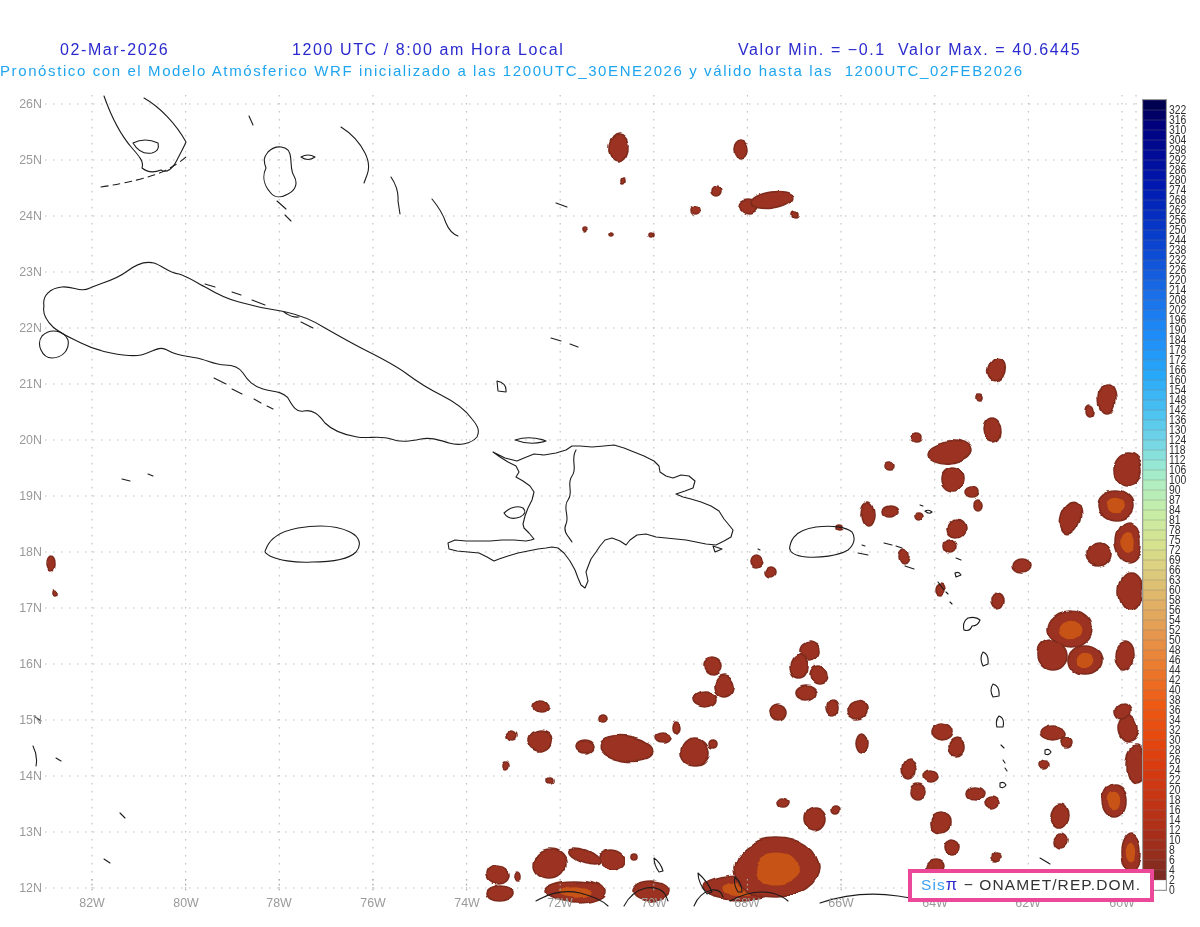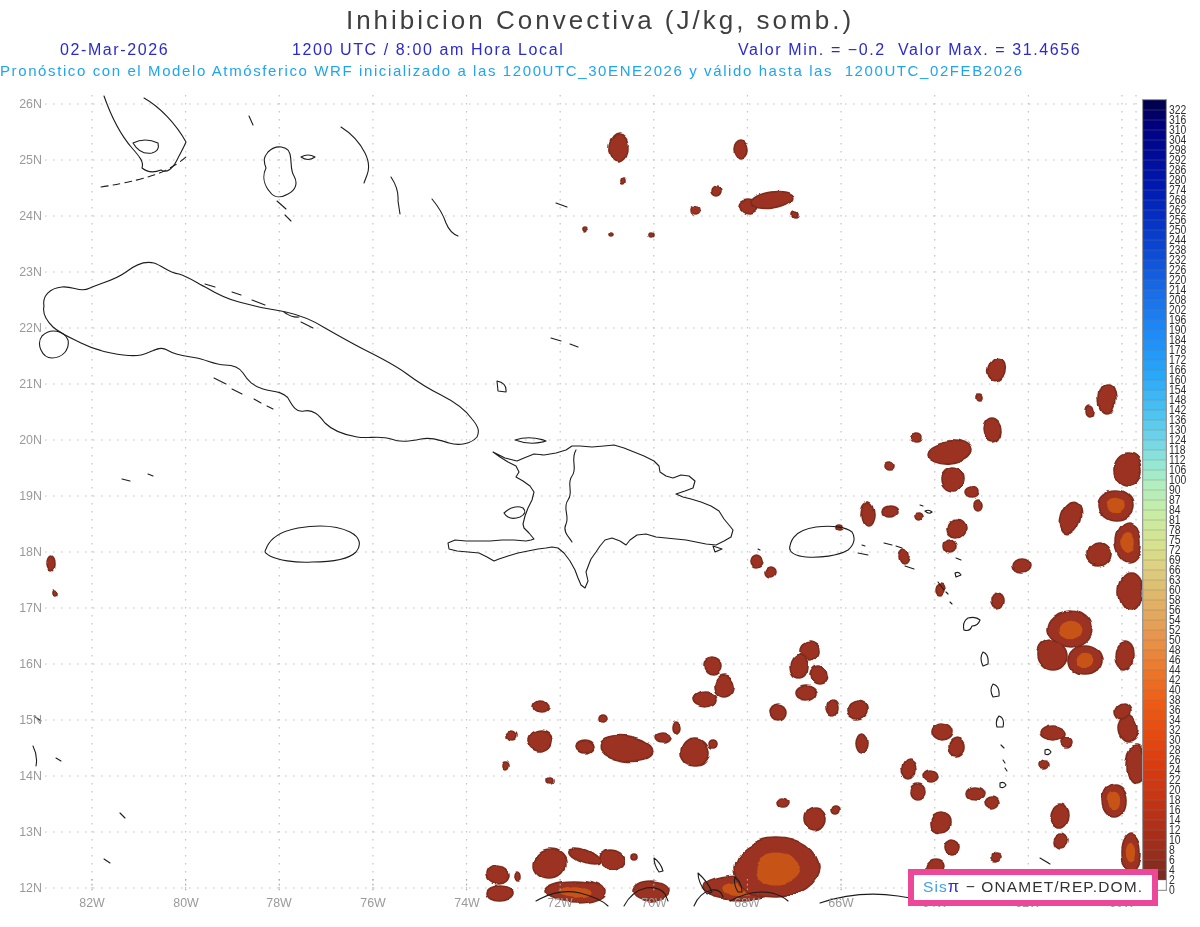--- a/index.html
+++ b/index.html
@@ -17,34 +17,33 @@
   .coast{fill:none;stroke:#1c1c1c;stroke-width:1.1;stroke-linejoin:round;stroke-linecap:round;}
   .coast-dash{stroke-dasharray:7 5;}
   .lat-lab{position:absolute;left:10px;width:32px;text-align:right;font-size:13.5px;color:#9a9a9a;
            transform:scaleX(.92);transform-origin:right center;}
   .lon-lab{position:absolute;width:44px;text-align:center;font-size:13.5px;color:#9a9a9a;top:895px;
            transform:scaleX(.92);}
   #colorbar{position:absolute;left:1143px;top:100px;width:23px;height:790px;outline:1px solid #999;}
   .cb-cell{position:absolute;left:1143px;width:23px;height:10px;box-shadow:inset 0 0 0 .5px rgba(120,120,120,.35);}
   .cb-lab{position:absolute;left:1169px;width:30px;height:13px;line-height:13px;font-size:13px;
           color:#2e2e2e;transform:scaleX(.8);transform-origin:left center;letter-spacing:0;}
-  #attrib{position:absolute;left:908px;top:869px;height:20px;background:#fff;border:6px solid #ec4899;
+  #attrib{position:absolute;left:908px;top:869px;height:20px;background:#fff;border:4px solid #ec4899;
           padding:2px 9px 3px 9px;font-size:15.5px;letter-spacing:1.1px;white-space:pre;color:#333;}
   #attrib .sis{color:#3da0f2;} #attrib .pi{color:#2a2ace;font-size:16.5px;}
 </style>
 </head>
 <body>
 
 <div id="page">
 
-  <div class="title">Inhibicion Convectiva (J/kg, somb.)</div>
   <div class="row2">
     <span id="hdr-date">02-Mar-2026</span>
     <span id="hdr-time">1200 UTC / 8:00 am Hora Local</span>
-    <span id="hdr-minmax">Valor Min. = −0.2  Valor Max. = 31.4656</span>
+    <span id="hdr-minmax">Valor Min. = −0.1  Valor Max. = 40.6445</span>
   </div>
   <div class="row3">Pronóstico con el Modelo Atmósferico WRF inicializado a las 1200UTC_30ENE2026 y válido hasta las  1200UTC_02FEB2026</div>
 
   <svg id="mapsvg" viewBox="0 0 1200 927" xmlns="http://www.w3.org/2000/svg">
     <defs>
       <filter id="rough" x="-30%" y="-30%" width="160%" height="160%">
         <feTurbulence type="fractalNoise" baseFrequency="0.018 0.028" numOctaves="2" seed="7" result="n"></feTurbulence>
         <feDisplacementMap in="SourceGraphic" in2="n" scale="11" xChannelSelector="R" yChannelSelector="G"></feDisplacementMap>
       </filter>
     </defs>

